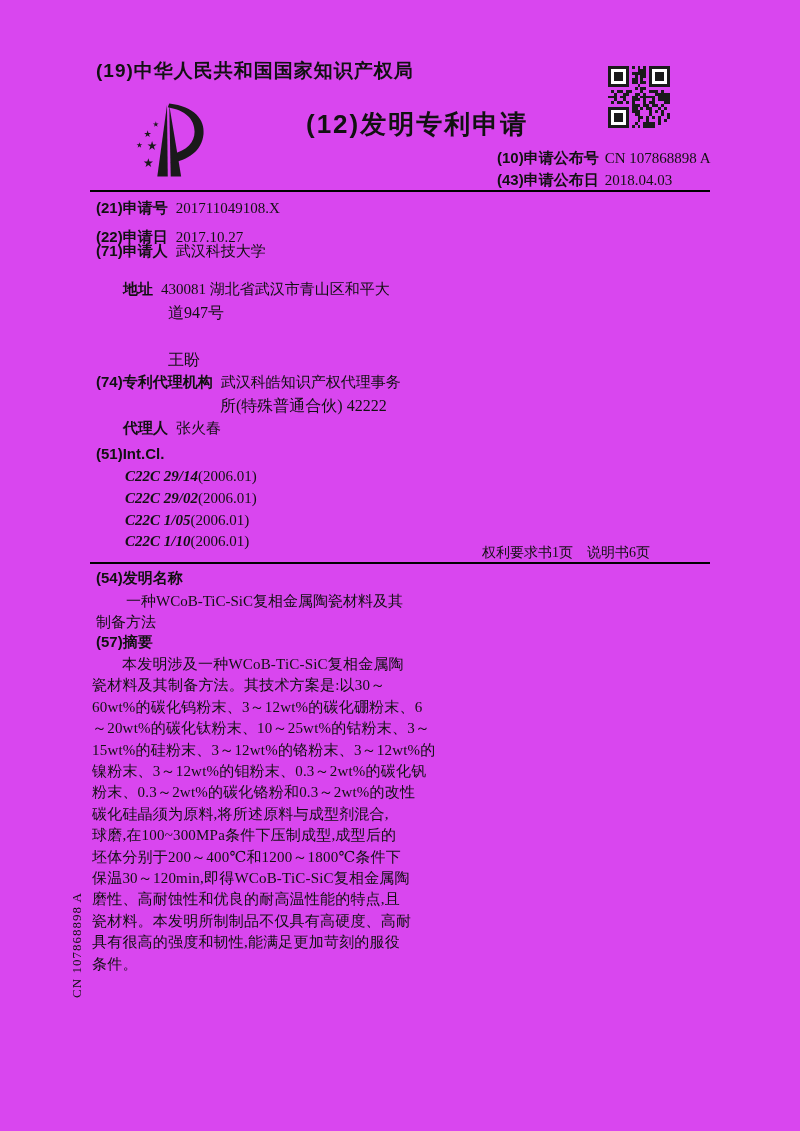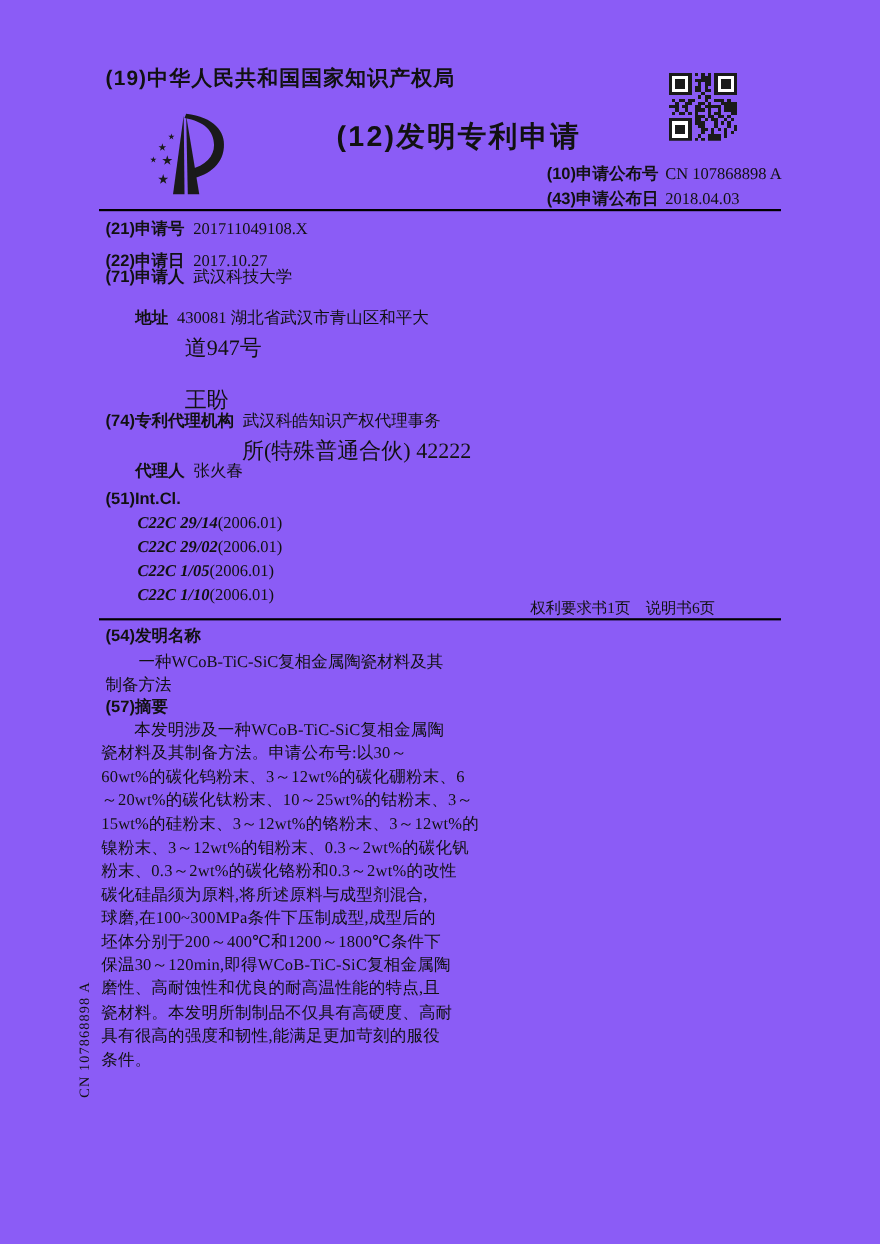--- a/index.html
+++ b/index.html
@@ -1,39 +1,39 @@
 <!DOCTYPE html>
 <html><head>
 <meta charset="utf-8">
 <style>
   html,body{margin:0;padding:0;background:#e8e8e8;}
   .page{
     position:relative;
     width:800px;height:1131px;
     margin:0 auto;
-    background:#8b5cf6;
+    background:#d946ef;
     overflow:hidden;
     font-family:"Liberation Serif","DejaVu Serif",serif;
     color:#111;
   }
   .abs{position:absolute;}
   .lbl{font-family:"Liberation Sans","DejaVu Sans",sans-serif;font-weight:bold;}
   .val{font-family:"Liberation Serif","DejaVu Serif",serif;font-weight:normal;}
   .office{left:96px;top:58px;font-size:19px;letter-spacing:1px;
           font-family:"Liberation Sans","DejaVu Sans",sans-serif;font-weight:600;}
   .doc-type{left:306px;top:107px;font-size:26px;letter-spacing:2px;
             font-family:"Liberation Sans","DejaVu Sans",sans-serif;font-weight:bold;}
   .pub-row{left:497px;font-size:15px;white-space:nowrap;}
   .pub-row .lbl{font-size:15px;}
   .pub-row .val{margin-left:6px;font-size:15px;}
   .rule{left:90px;width:620px;height:2px;background:#000;}
   .b-row{font-size:15px;white-space:nowrap;}
   .b-row .lbl{font-size:15px;}
   .b-row .val{margin-left:8px;}
-  .cont{font-size:20px;white-space:nowrap;}
+  .cont{font-size:16px;white-space:nowrap;}
   .code-row{font-size:15px;font-style:italic;font-weight:bold;white-space:nowrap;}
   .code-row .ver{font-style:normal;font-weight:normal;}
   .pages-note{left:482px;top:544px;font-size:14px;}
   .sec-hdr{font-size:15px;}
   .title-line{font-size:15px;text-align:center;}
   .abstract{left:92px;top:654px;width:336px;}
   .abs-line{font-size:15px;line-height:21.4px;white-space:nowrap;letter-spacing:0.2px;}
   .abs-line.first{text-indent:30px;}
   .side-num{
     left:7px;top:937px;width:140px;height:16px;
@@ -272,21 +272,21 @@
 
   <div class="abs rule" style="top:562px;"></div>
 
   <div class="abs sec-hdr lbl" style="left:96px;top:569px;">(54)发明名称</div>
   <div class="abs title-line val" style="left:96px;top:592px;text-indent:30px;">一种WCoB-TiC-SiC复相金属陶瓷材料及其</div>
   <div class="abs title-line val" style="left:96px;top:613px;">制备方法</div>
 
   <div class="abs sec-hdr lbl" style="left:96px;top:633px;">(57)摘要</div>
   <div class="abs abstract">
     <div class="abs-line first">本发明涉及一种WCoB-TiC-SiC复相金属陶</div>
-    <div class="abs-line">瓷材料及其制备方法。申请公布号:以30～</div>
+    <div class="abs-line">瓷材料及其制备方法。其技术方案是:以30～</div>
     <div class="abs-line">60wt%的碳化钨粉末、3～12wt%的碳化硼粉末、6</div>
     <div class="abs-line">～20wt%的碳化钛粉末、10～25wt%的钴粉末、3～</div>
     <div class="abs-line">15wt%的硅粉末、3～12wt%的铬粉末、3～12wt%的</div>
     <div class="abs-line">镍粉末、3～12wt%的钼粉末、0.3～2wt%的碳化钒</div>
     <div class="abs-line">粉末、0.3～2wt%的碳化铬粉和0.3～2wt%的改性</div>
     <div class="abs-line">碳化硅晶须为原料,将所述原料与成型剂混合,</div>
     <div class="abs-line">球磨,在100~300MPa条件下压制成型,成型后的</div>
     <div class="abs-line">坯体分别于200～400℃和1200～1800℃条件下</div>
     <div class="abs-line">保温30～120min,即得WCoB-TiC-SiC复相金属陶</div>
     <div class="abs-line">磨性、高耐蚀性和优良的耐高温性能的特点,且</div>

